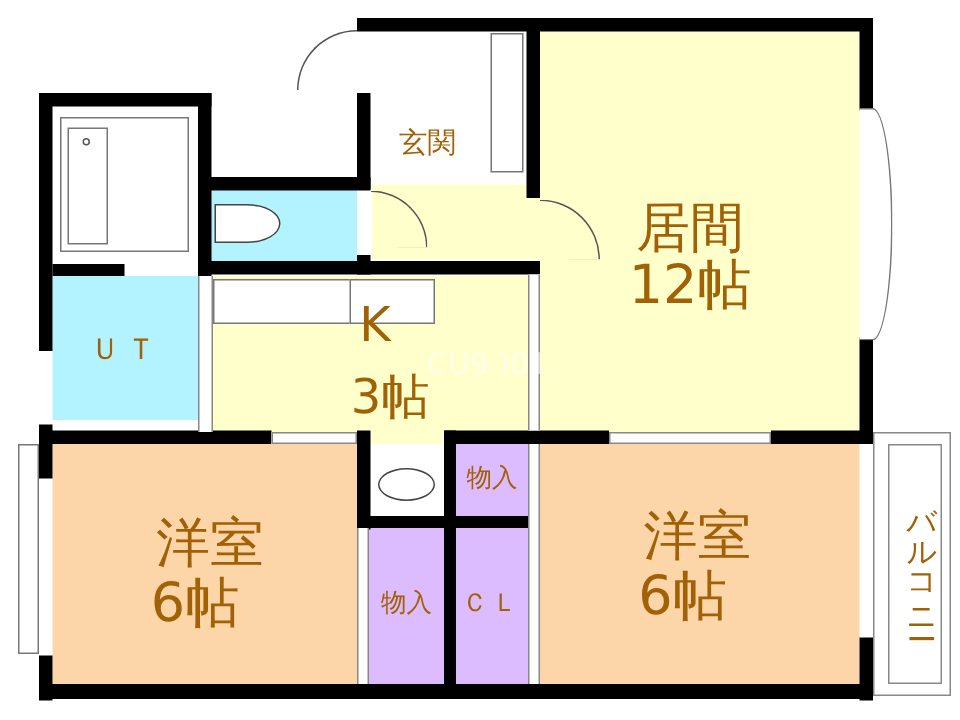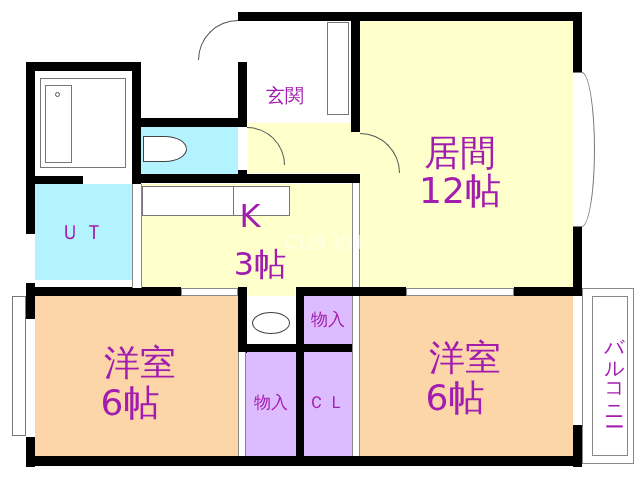--- a/index.html
+++ b/index.html
@@ -1,21 +1,21 @@
 <!DOCTYPE html>
 <html><head>
 <meta charset="utf-8">
 <style>
   html, body { margin:0; padding:0; background:#ffffff; }
   body { width:640px; height:480px; position:relative; overflow:hidden;
          font-family: "DejaVu Sans", "Liberation Sans", sans-serif; }
   .abs { position:absolute; box-sizing:border-box; }
   .wall { position:absolute; background:#000; }
   .room { position:absolute; }
-  .label { position:absolute; color:#a21caf; text-align:center; line-height:1.0; white-space:nowrap; }
+  .label { position:absolute; color:#a16207; text-align:center; line-height:1.0; white-space:nowrap; }
   .thin { position:absolute; border:1px solid #777; box-sizing:border-box; background:#fff; }
 </style>
 </head>
 <body>
 
 <div class="room" style="left:248px;top:20px;width:112px;height:103px;background:#fff;"></div>
 <div class="room" style="left:248px;top:123px;width:112px;height:50px;background:#ffffcc;"></div>
 <div class="room" style="left:360px;top:20px;width:213px;height:268px;background:#ffffcc;"></div>
 <div class="room" style="left:35px;top:70px;width:97px;height:106px;background:#fff;"></div>
 <div class="room" style="left:140px;top:126px;width:98px;height:48px;background:#b3f3ff;"></div>

